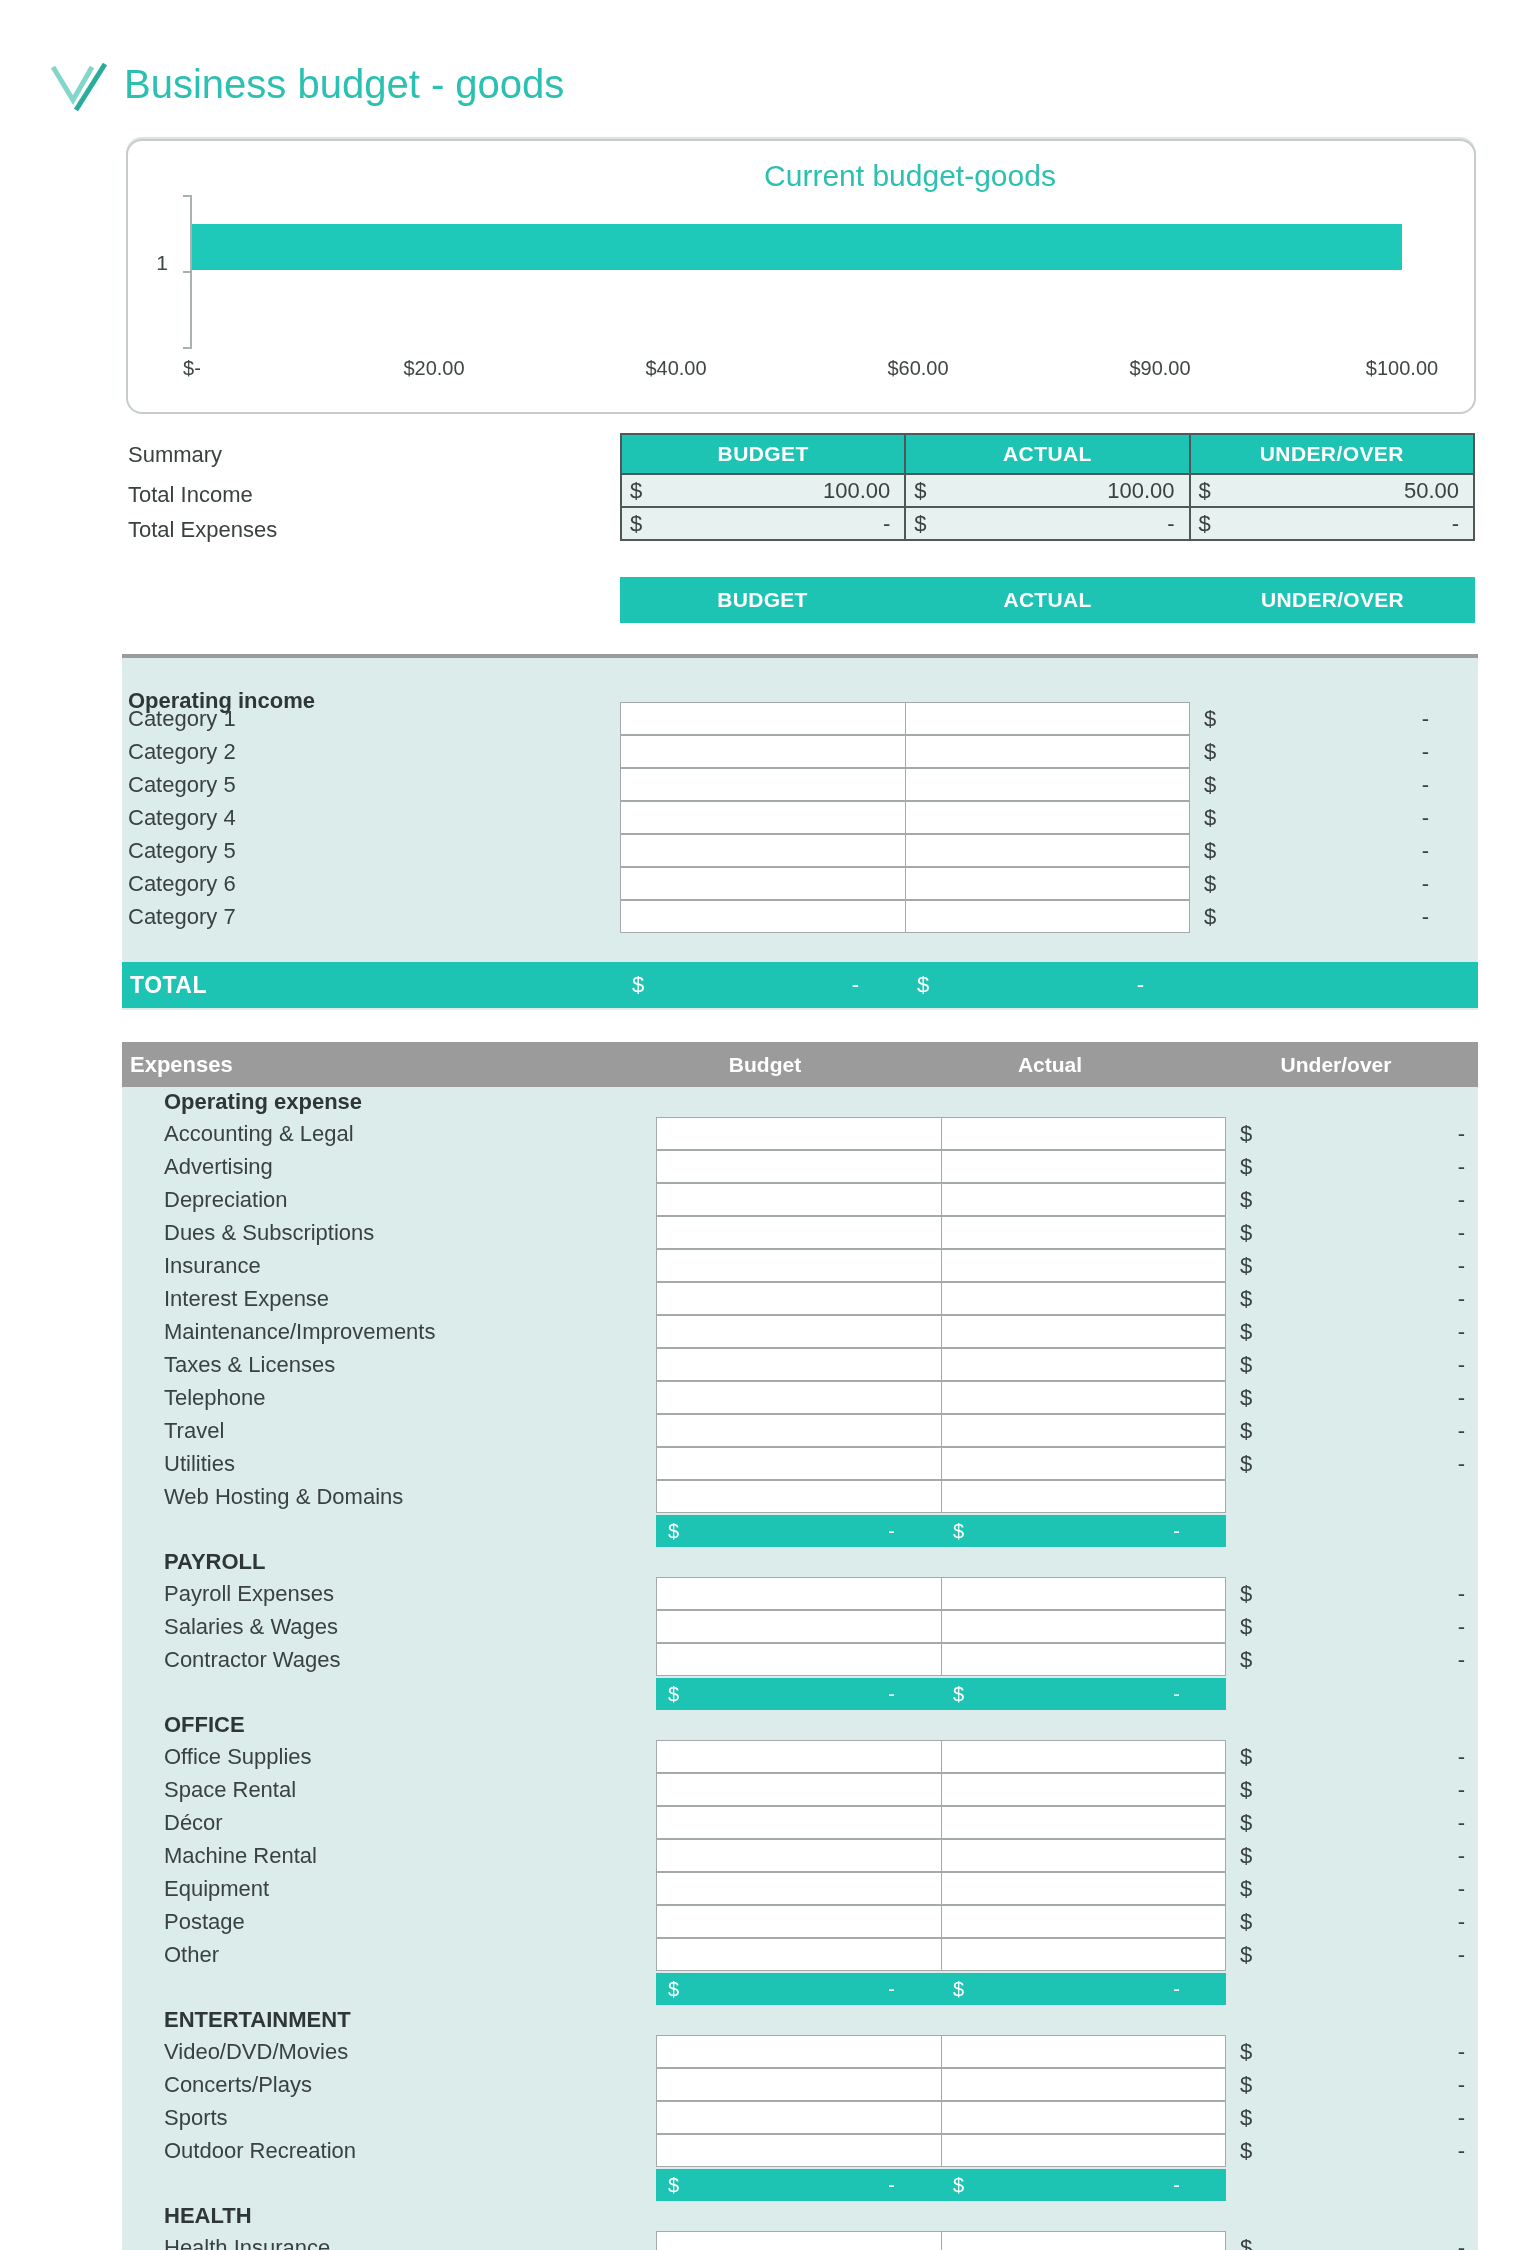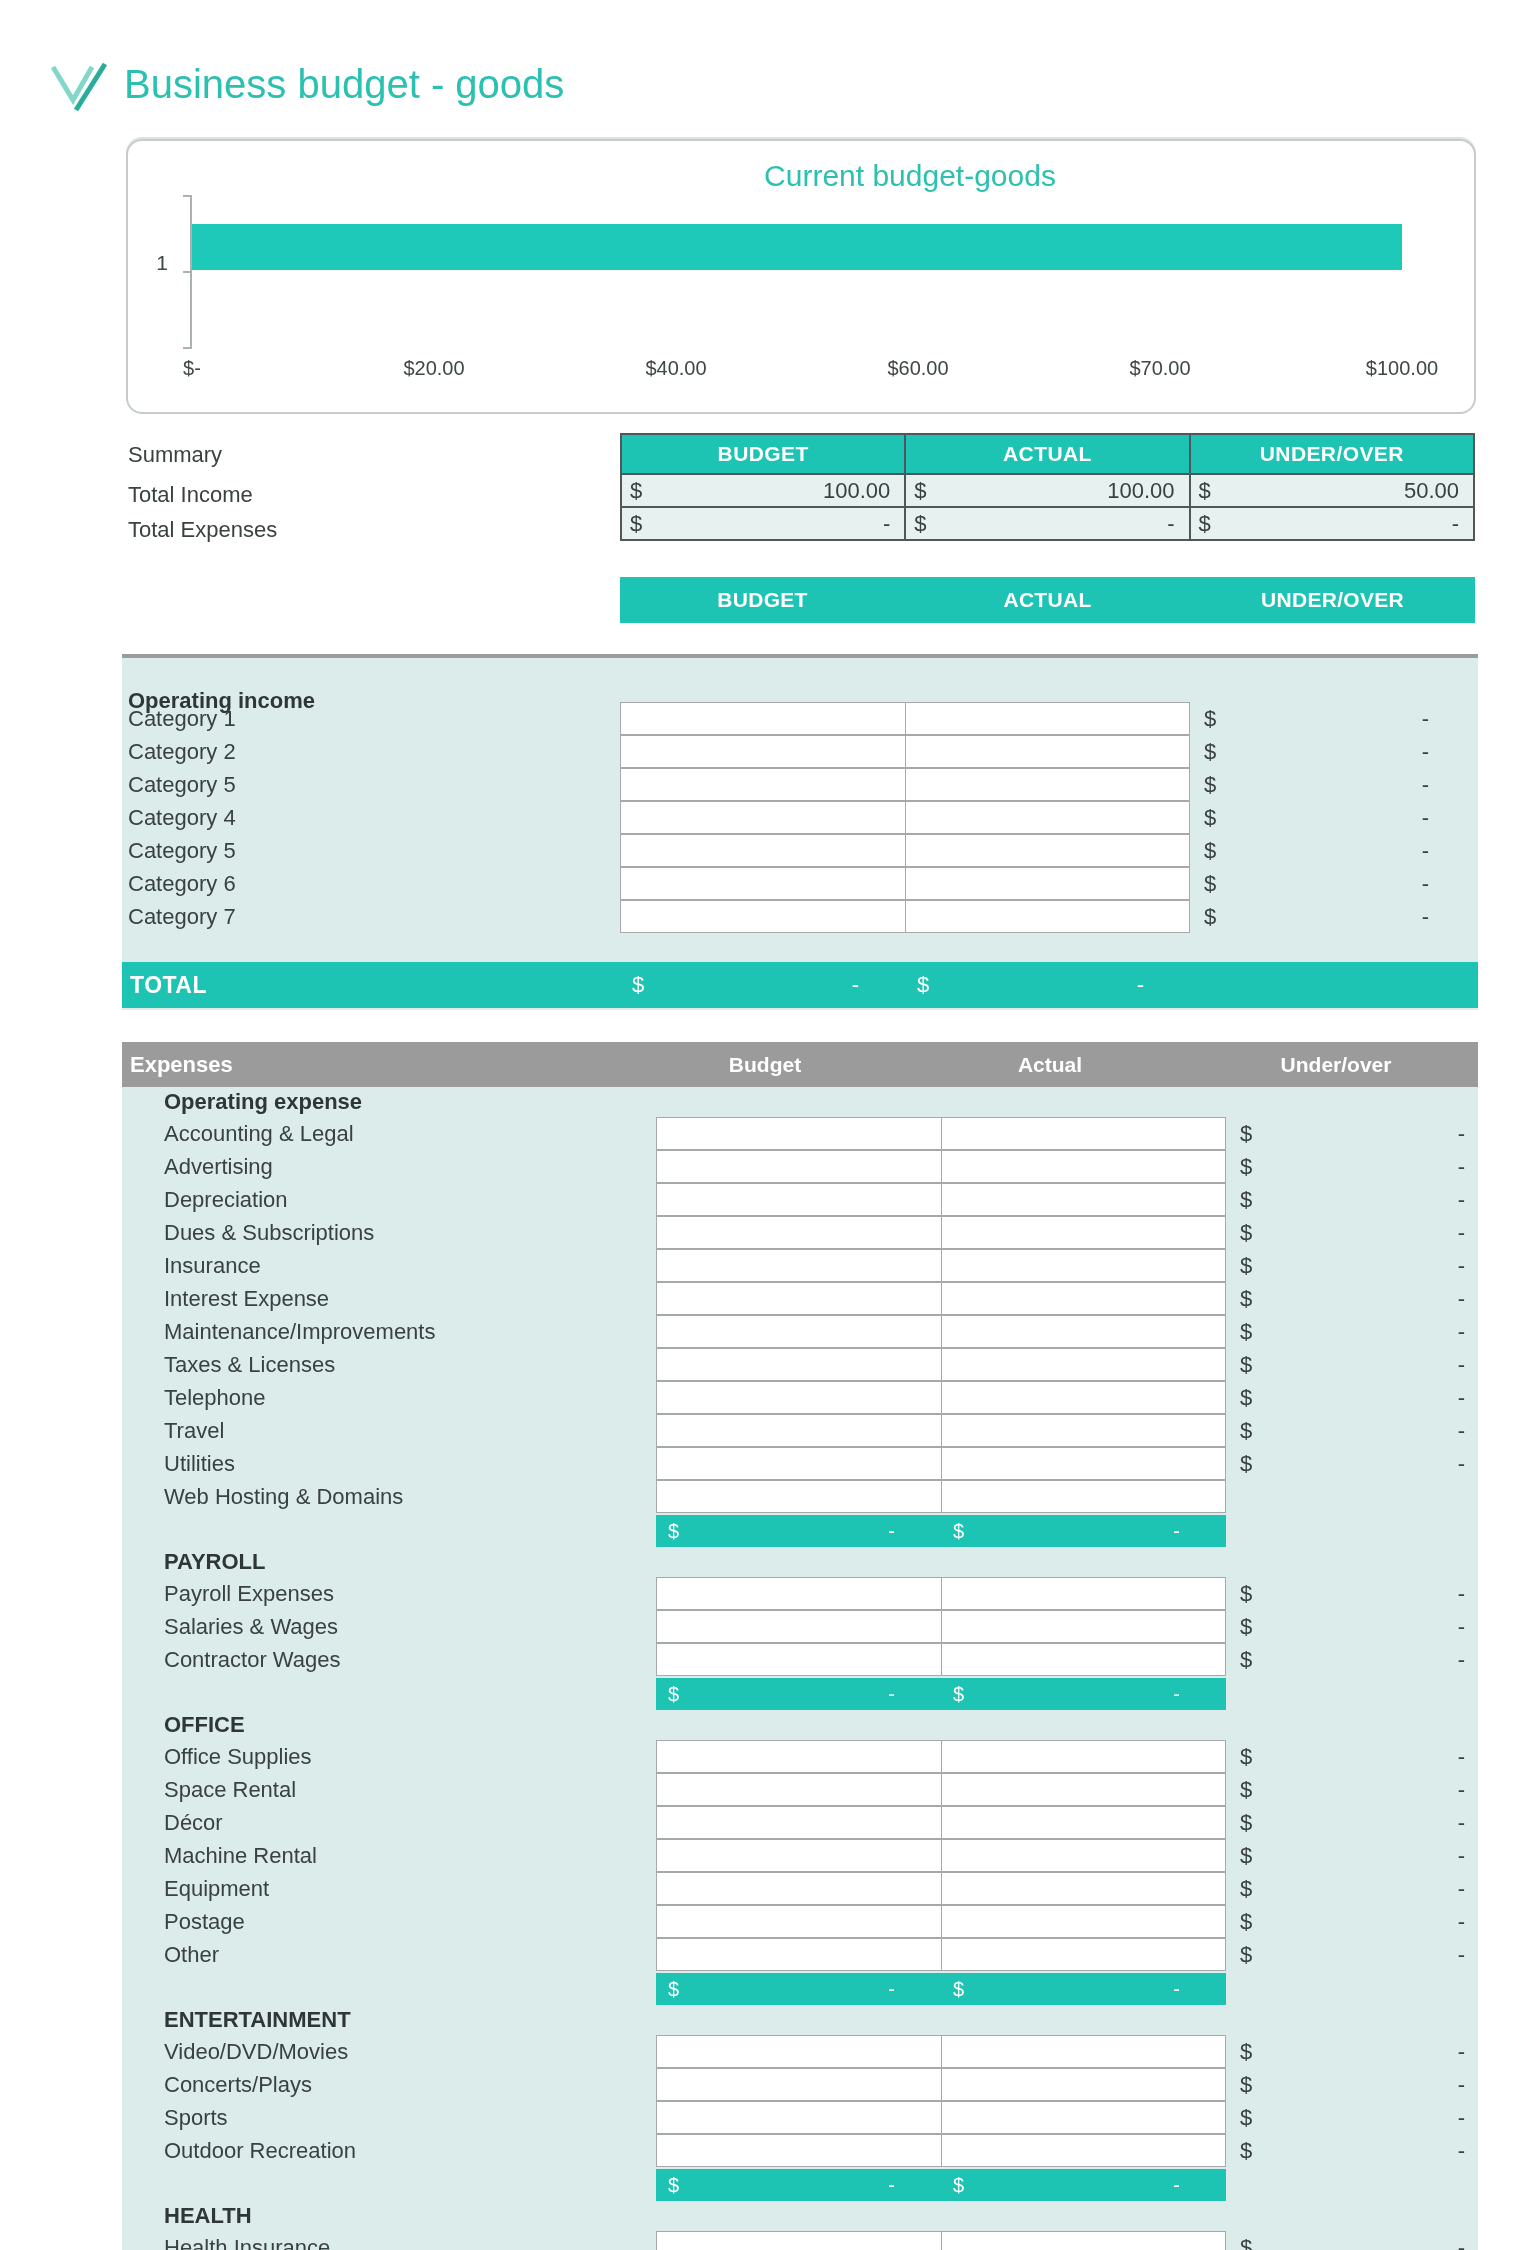--- a/index.html
+++ b/index.html
@@ -108,21 +108,21 @@
         <i class="t1"></i>
         <i class="t2"></i>
     </div>
     <div class="cat-label">1</div>
     <div class="bar" id="chart-bar" style="width: 1210px; background: rgb(31, 201, 186);"></div>
     <div class="x-axis" id="x-axis">
         <span class="xtick" style="left: 64px;">$-</span>
         <span class="xtick" style="left: 306px;">$20.00</span>
         <span class="xtick" style="left: 548px;">$40.00</span>
         <span class="xtick" style="left: 790px;">$60.00</span>
-        <span class="xtick" style="left: 1032px;">$70.00</span>
+        <span class="xtick" style="left: 1032px;">$90.00</span>
         <span class="xtick" style="left: 1274px;">$100.00</span>
       </div>
   </div>
 
   <div class="summary-labels">
     <div class="sl s0">Summary</div>
     <div class="sl">Total Income</div>
     <div class="sl">Total Expenses</div>
   </div>
   <table class="summary-table">

